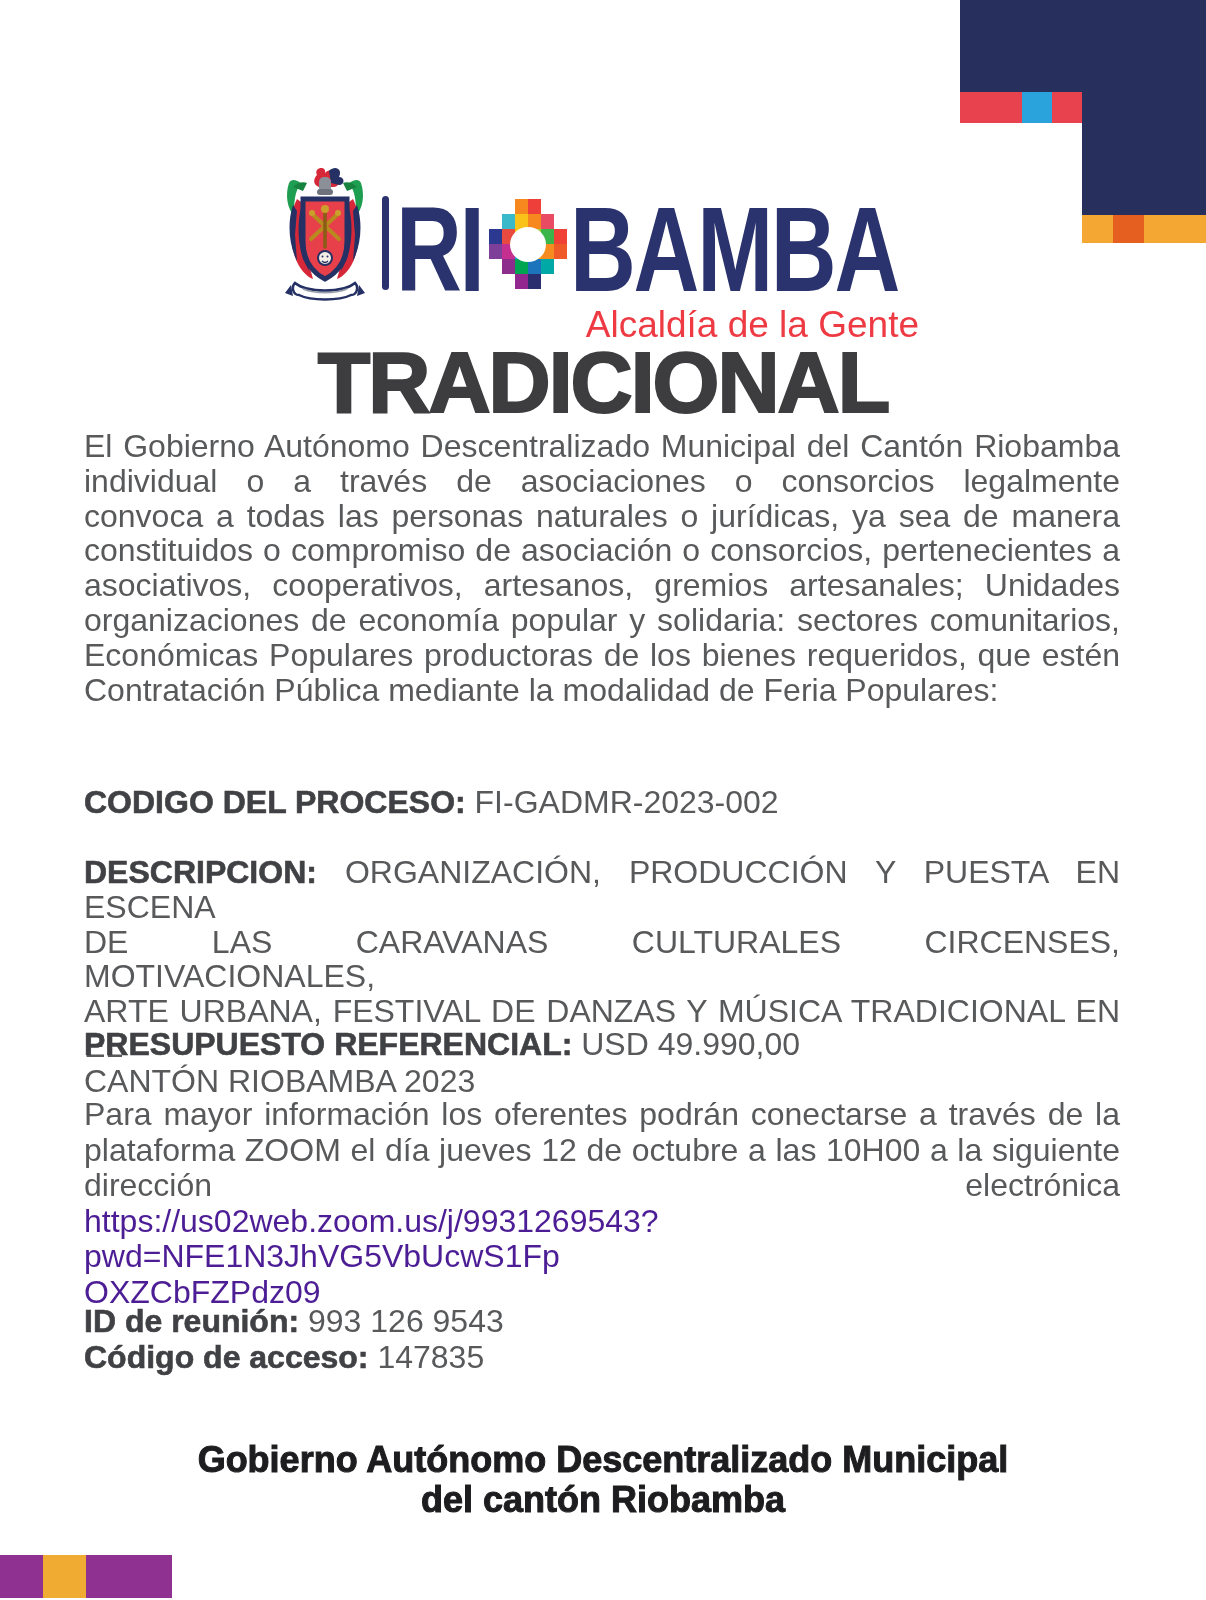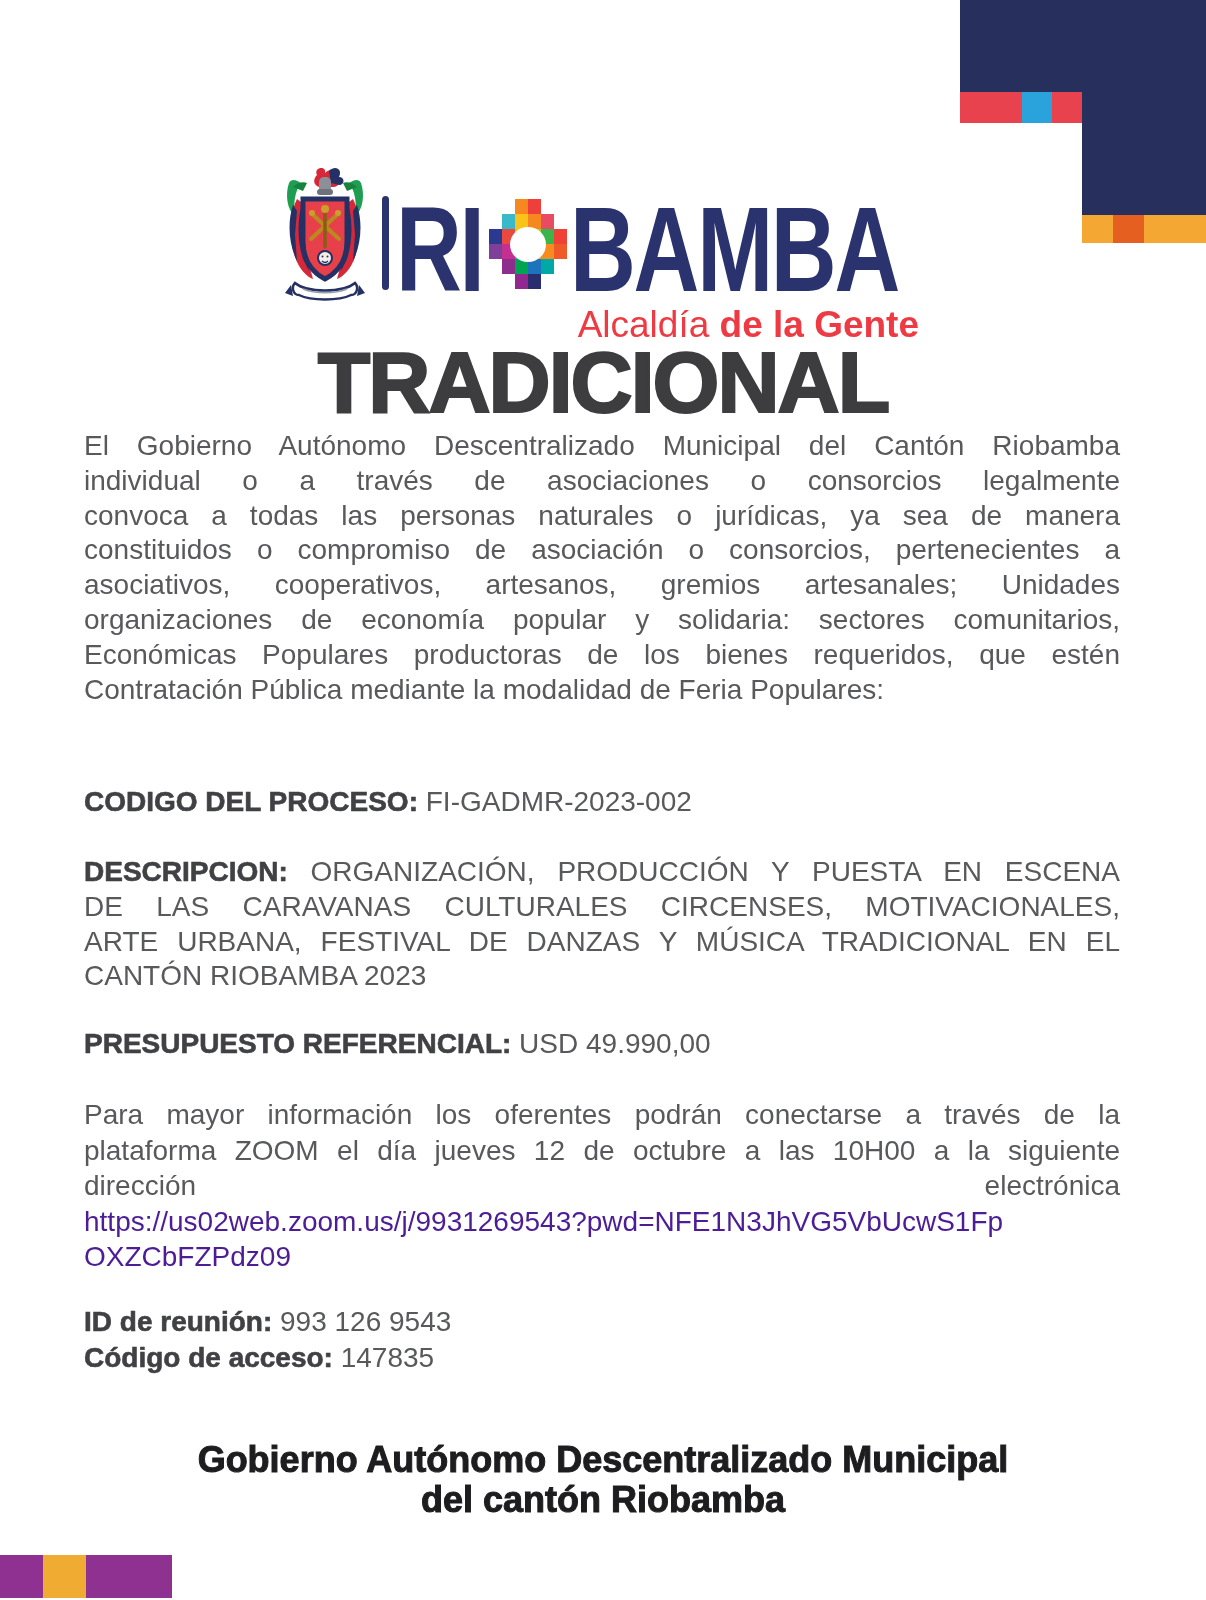--- a/index.html
+++ b/index.html
@@ -11,26 +11,26 @@
   .logo{position:absolute;left:283px;top:165px;width:650px;height:141px;}
   .coat{position:absolute;left:0;top:0;width:84px;height:141px;}
   .logo-bar{position:absolute;left:99px;top:31px;width:7px;height:94px;border-radius:4px;}
   .wordmark{position:absolute;top:24px;font-weight:700;font-size:120px;line-height:120px;
             letter-spacing:-3px;transform:scaleX(0.76);transform-origin:left top;white-space:nowrap;}
   .wm-ri{left:113px;}
   .wm-bamba{left:287px;}
   .chakana{position:absolute;left:206px;top:34px;width:78px;height:90px;}
   .chakana-circle{position:absolute;left:21px;top:28px;width:36px;height:35px;border-radius:50%;background:#fff;z-index:2;}
   .tagline{position:absolute;right:14px;top:141px;font-size:37px;line-height:38px;white-space:nowrap;font-weight:500;}
-  .tagline .tg-b{font-weight:700;}
+  .tagline .tg-b{font-weight:400;}
   
   .title{position:absolute;left:0;top:336px;width:100%;text-align:center;font-weight:700;
          font-size:86px;line-height:92px;letter-spacing:-2px;color:#3d3d3f;-webkit-text-stroke:2.2px #3d3d3f;}
   
-  .sec{position:absolute;left:84px;width:1036px;font-size:28px;line-height:34.8px;color:#58595b;}
+  .sec{position:absolute;left:84px;width:1036px;font-size:32px;line-height:34.8px;color:#58595b;}
   .jline{text-align:justify;text-align-last:justify;}
   .b{font-weight:700;color:#404144;-webkit-text-stroke:0.6px #404144;}
   .split{display:flex;justify-content:space-between;}
   .url{color:#4c1d95;text-decoration:none;}
   .meet-line{line-height:35.5px;}
   
   .footer{position:absolute;left:0;top:1440px;width:100%;text-align:center;font-size:36px;line-height:39.5px;
           font-weight:700;color:#1d1d1f;-webkit-text-stroke:1px #1d1d1f;}
 </style>
 </head>

